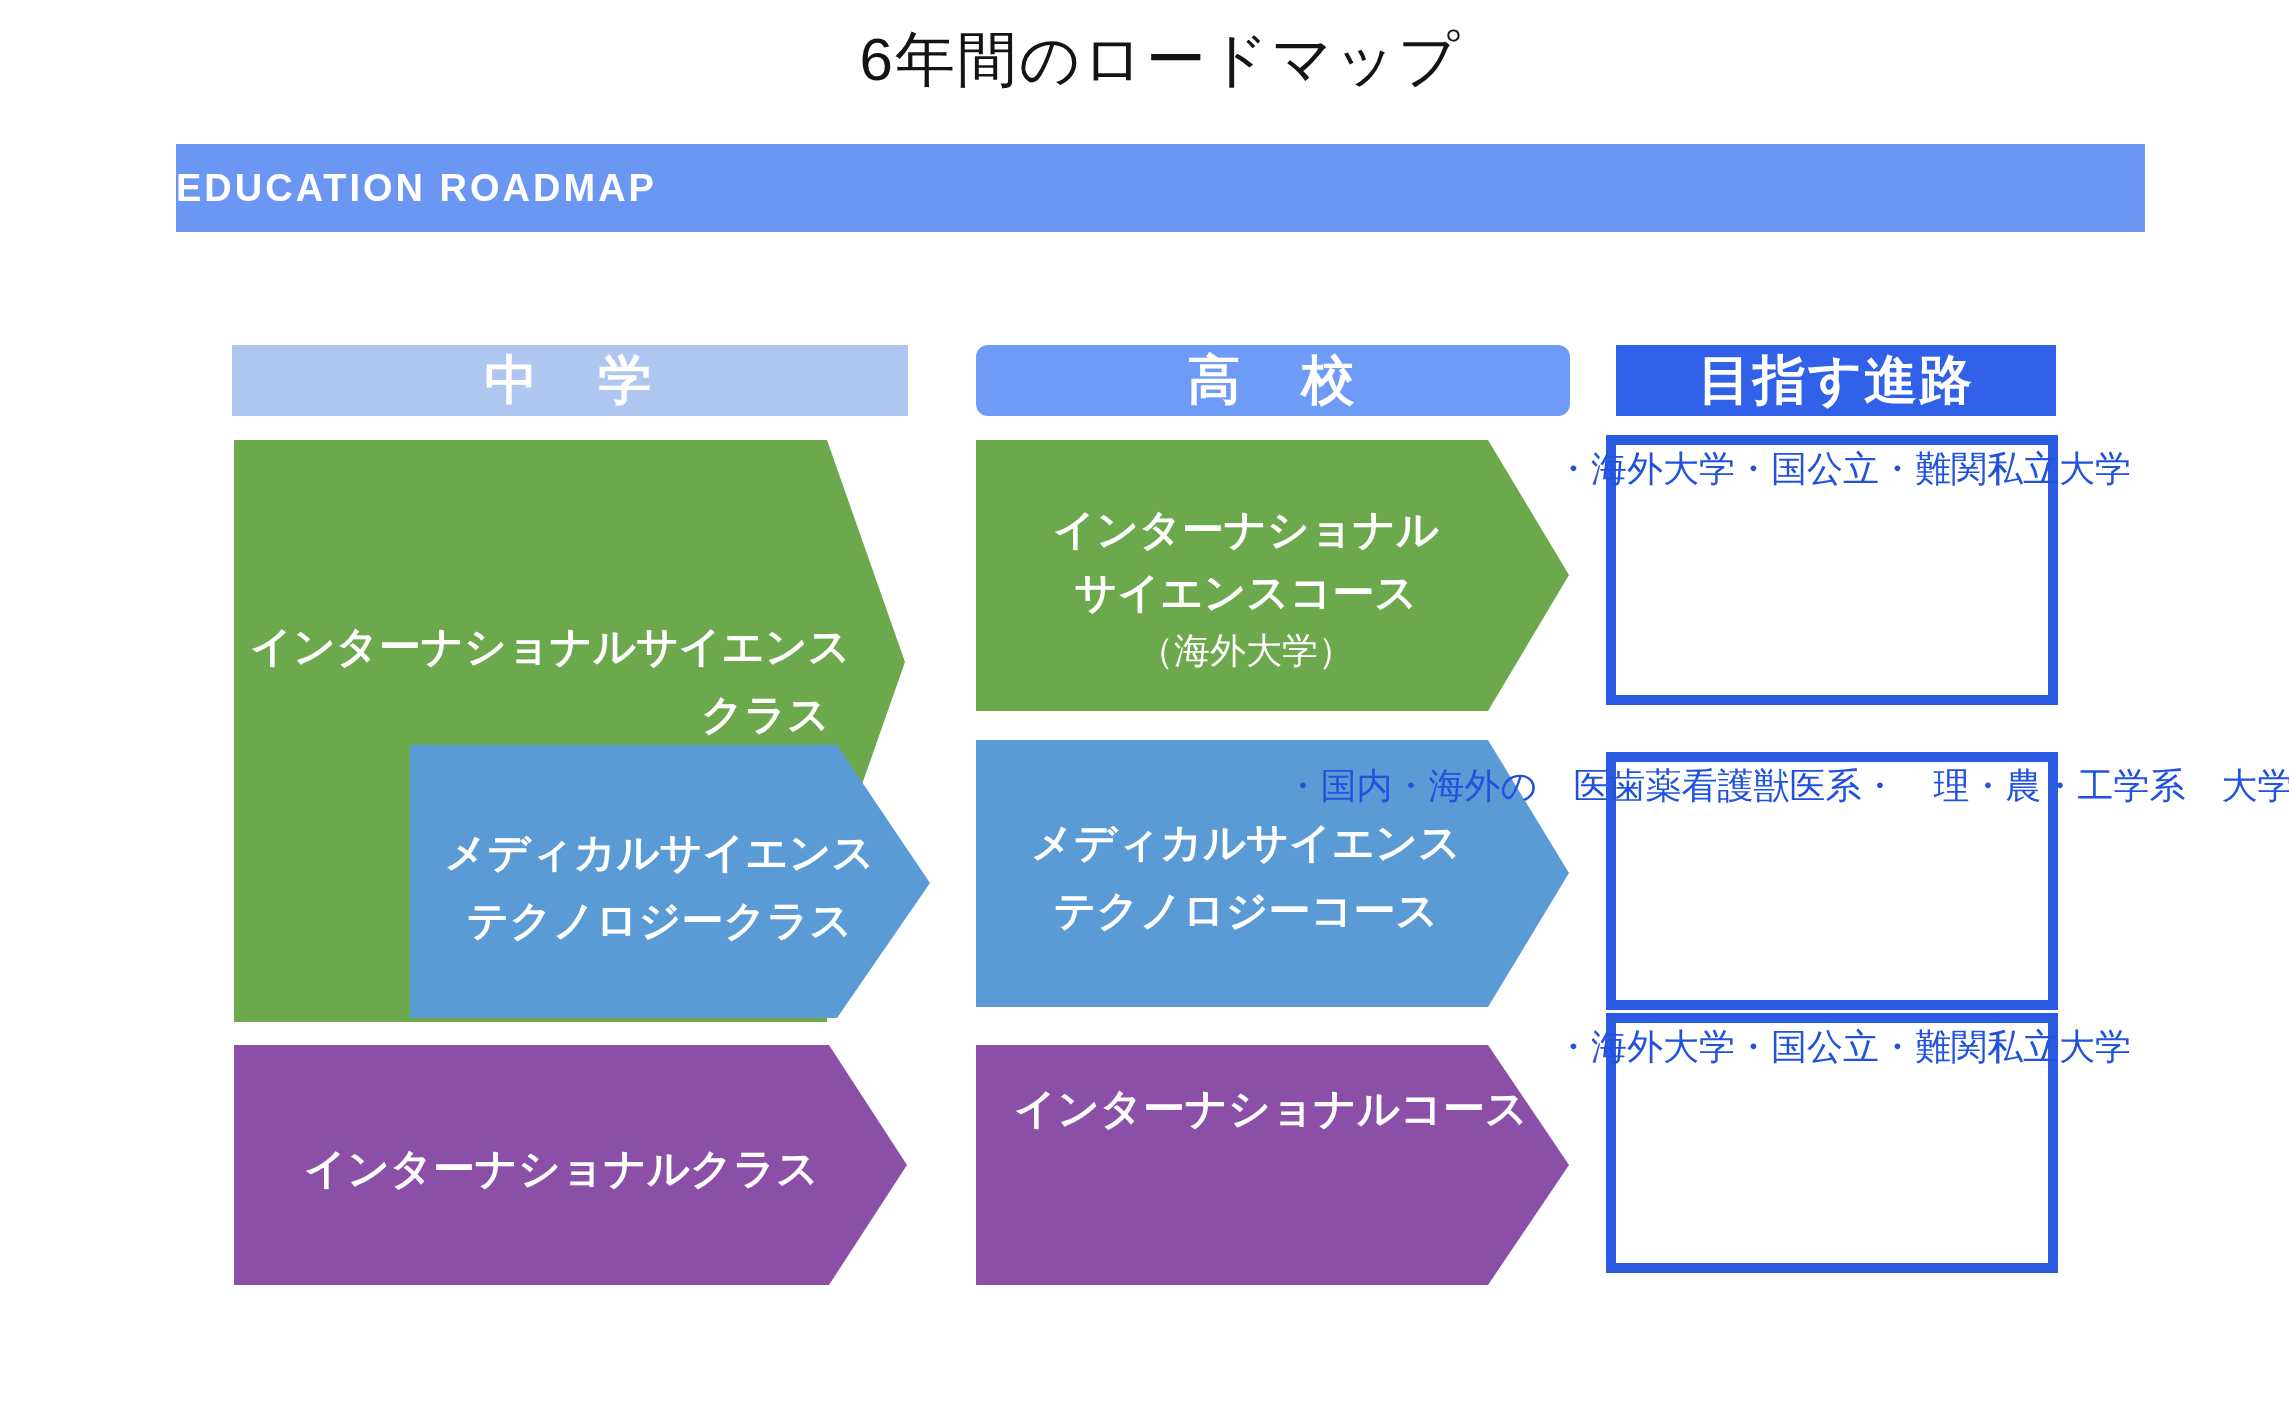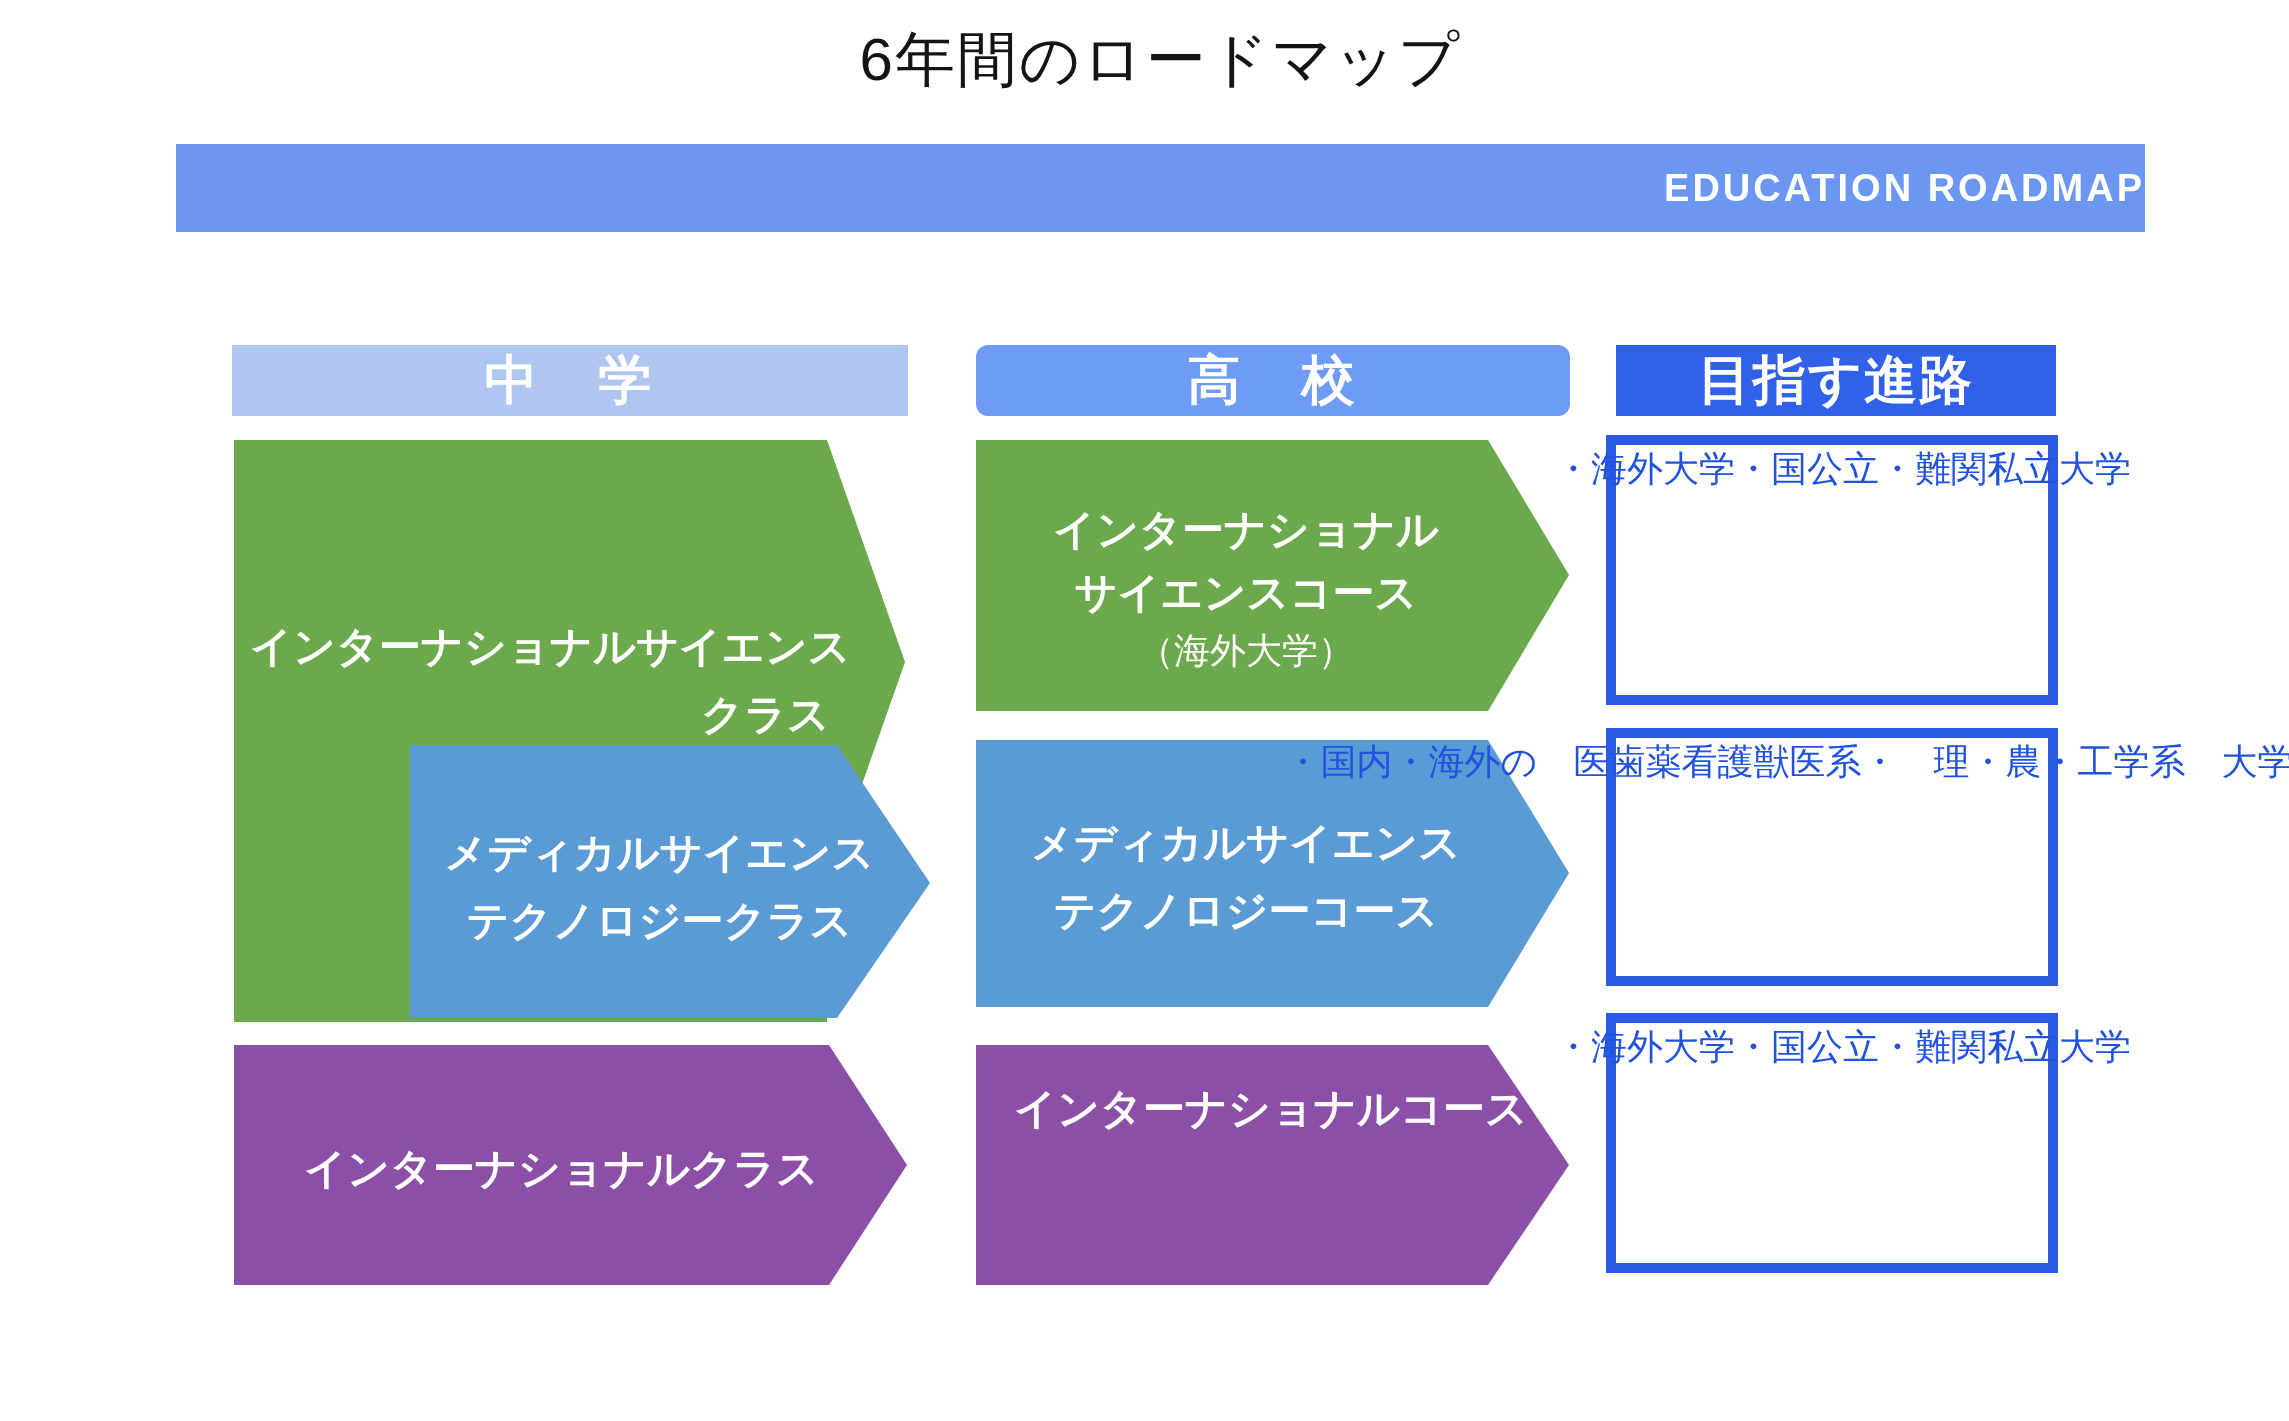--- a/index.html
+++ b/index.html
@@ -6,21 +6,21 @@
   .stage{
     position:relative;width:2289px;height:1421px;background:#ffffff;overflow:hidden;
     font-family:"Liberation Sans", sans-serif;
   }
   .title{
     position:absolute;left:176px;top:20px;width:1969px;text-align:center;
     font-size:60px;color:#141414;letter-spacing:2px;white-space:nowrap;
   }
   .banner{
     position:absolute;left:176px;top:144px;width:1969px;height:88px;
-    display:flex;align-items:center;justify-content:flex-end;
+    display:flex;align-items:center;justify-content:flex-start;
   }
   .banner-label{color:#ffffff;font-size:38px;font-weight:bold;letter-spacing:3px;}
   .col-header{
     position:absolute;top:345px;height:71px;display:flex;align-items:center;justify-content:center;
     color:#ffffff;font-size:53px;font-weight:bold;letter-spacing:4px;white-space:nowrap;
   }
   .hdr-jh{left:232px;width:676px;}
   .hdr-hs{left:976px;width:594px;}
   .hdr-goal{left:1616px;width:440px;letter-spacing:2px;}
   .arrows{position:absolute;left:0;top:0;width:2289px;height:1421px;}
@@ -35,21 +35,21 @@
   .t-hs-blue{left:976px;top:746px;width:540px;height:262px;text-align:center;}
   .t-hs-purple{left:976px;top:992px;width:540px;height:235px;text-align:center;margin-left:25px;}
   .sub-line{font-weight:400;font-size:36px;}
   .goal-box{
     position:absolute;left:1606px;width:452px;background:#ffffff;
     border:10px solid #2b5be2;box-sizing:border-box;
     display:flex;justify-content:center;
     padding-left:22px;font-size:36px;line-height:1.32;white-space:nowrap;
   }
   .goal-box-1{top:435px;height:270px;}
-  .goal-box-2{top:728px;height:258px;}
+  .goal-box-2{top:752px;height:258px;}
   .goal-box-3{top:1013px;height:260px;}
 </style>
 </head>
 <body>
 
 <div class="stage">
 
   <div class="title">6年間のロードマップ</div>
 
   <div class="banner" style="background: rgb(107, 150, 242);">

